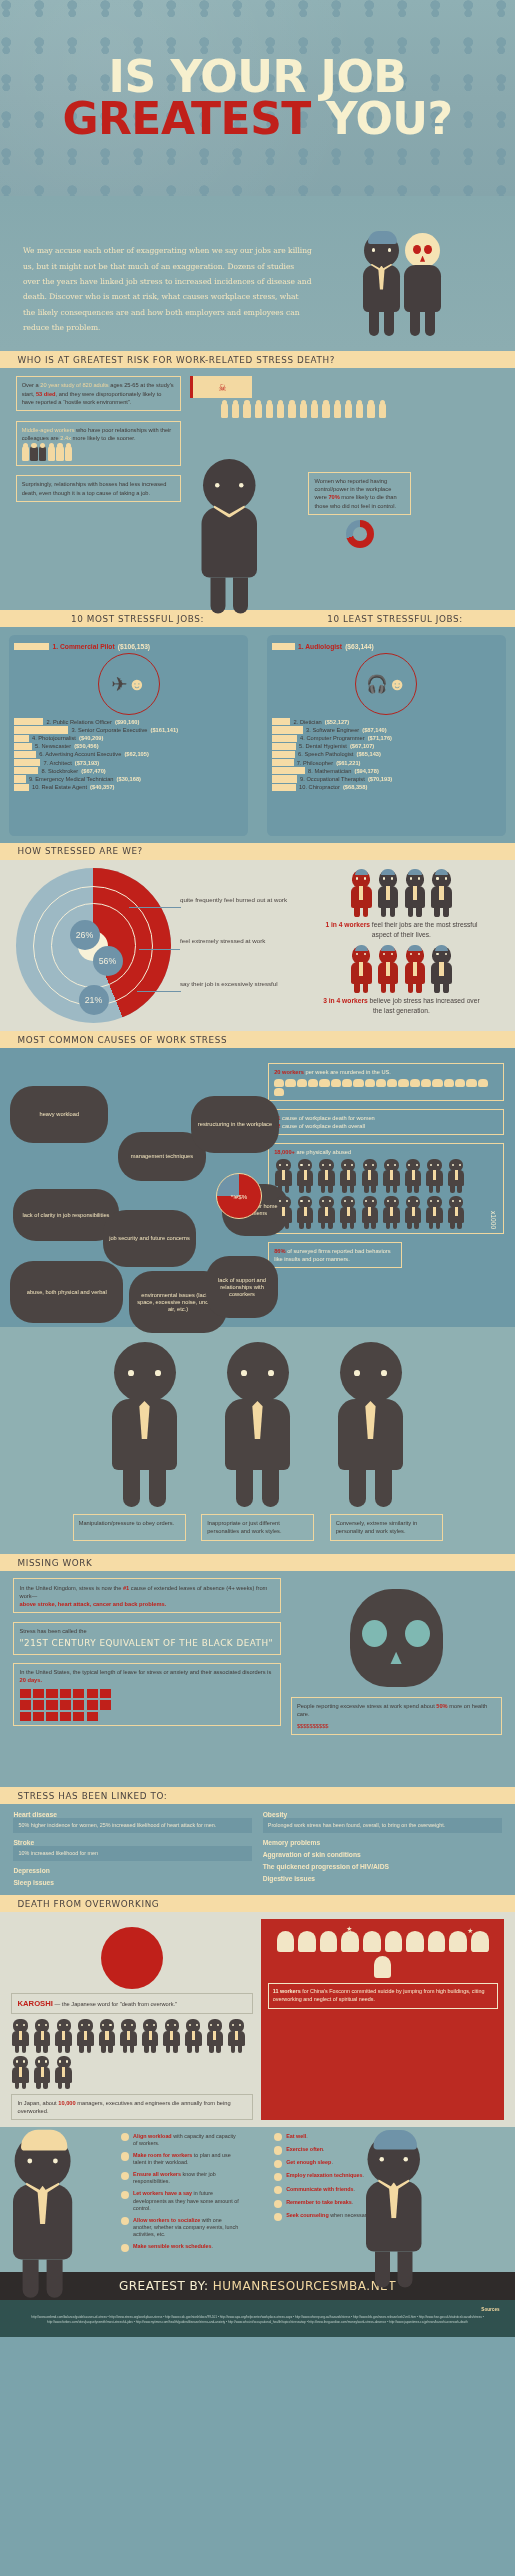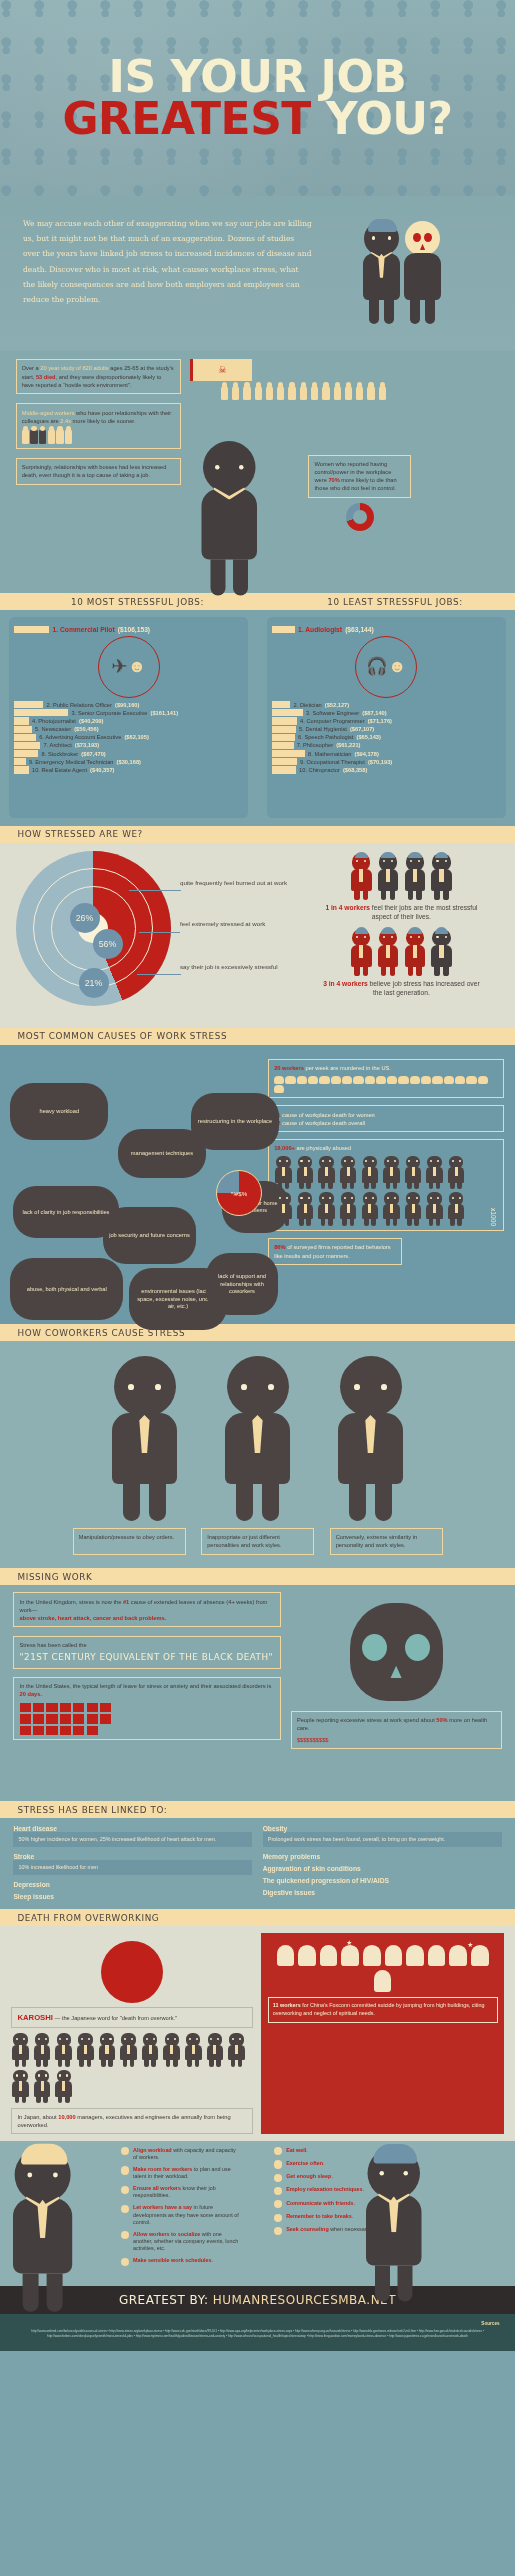--- a/index.html
+++ b/index.html
@@ -55,21 +55,21 @@
     position:relative; z-index:2;
     font-family:"DejaVu Sans", sans-serif;
     font-size:44px; line-height:.96; font-weight:bold;
     color:#f7f0ce; text-align:center; letter-spacing:-0.5px;
   }
   .hero h1 .kill { color:#c0201a; }
 
   
   .intro {
     background:linear-gradient(180deg,#86a9ae,#8cadb1);
-    display:flex; padding:19.6px 23px 15.5px 23px; min-height:155px;
+    display:flex; padding:19.6px 23px 15.5px 23px; min-height:155px;align-items:flex-end;
   }
   .intro p {
     color:#f4e6bf; font-size:7.5px; line-height:2.05; width:289px;
     font-family:"DejaVu Serif", serif;
   }
   .intro-fig { flex:1; display:flex; align-items:flex-start; justify-content:center; gap:2.1px; padding-top:5.2px; }
 
   
   .guy { position:relative; width:39px; }
   .guy .head { width:35px;height:35px;border-radius:50%;background:#453e3e;margin:0 auto;position:relative; }
@@ -108,21 +108,21 @@
   .joblist{list-style:none;}
   .joblist li{display:flex;align-items:center;gap:3.1px;margin:1px 0;font-size:5.7px;white-space:nowrap;}
   .bar{height:7.2px;background:#f6dca6;flex:none;}
   .jobname{color:#3f3937;}
   .jobsal{color:#f4e6bf;font-weight:bold;}
   .joblist li.first .jobname{color:#c0201a;font-weight:bold;font-size:6.7px;}
   .joblist li.first .jobsal{font-size:6.7px;}
   .jobicon{width:62px;height:62px;border:1.5px solid #b3231d;border-radius:50%;margin:3.1px auto;display:flex;align-items:center;justify-content:center;}
 
   
-  .stressed{background:#ddddd0;padding:0 0 15px;display:flex;}
+  .stressed{background:#ddddd0;padding:0 0 1px;display:flex;}
   .pieWrap{width:319px;position:relative;height:170px;}
   .pie{position:absolute;left:15.5px;top:8.2px;width:155px;height:155px;border-radius:50%;background:#9db9c4;}
   .pie .ring{position:absolute;border-radius:50%;}
   .r1{inset:0;background:conic-gradient(from 0deg,#c0201a 0 158deg,transparent 158deg);}
   .r2{inset:17.5px;background:conic-gradient(from 0deg,#c0201a 0 104deg,transparent 104deg);border:1.5px solid #f4eed7;}
   .r3{inset:35px;background:conic-gradient(from 0deg,#c0201a 0 94deg,transparent 94deg);border:1.5px solid #f4eed7;}
   .hub{position:absolute;left:50%;top:50%;transform:translate(-50%,-50%);width:30px;height:30px;border-radius:50%;background:#f8f2d8;}
   .bubble{position:absolute;width:30px;height:30px;border-radius:50%;background:#6f93a8;color:#f3efdd;display:flex;align-items:center;justify-content:center;font-size:8.8px;}
   .leg{position:absolute;font-size:6.2px;color:#4a4340;}
   .legline{position:absolute;height:1px;background:#6f93a8;}
@@ -255,20 +255,21 @@
           </div>
         <div class="body"></div>
         <div class="legs">
             <i></i>
             <i></i>
           </div>
       </div>
     </div>
   </div>
 
+  <div class="band-title">WHO IS AT GREATEST RISK FOR WORK-RELATED STRESS DEATH?</div>
   <div class="risk sec">
     <div class="riskgrid">
       <div class="riskleft">
         <div class="box">
           Over a <span class="cream" style="color:#f0d79f">20 year study of 820 adults</span> ages 25-65 at the study's start,
           <span class="red">53 died</span>, and they were disproportionately likely to have reported a “hostile work environment”.
         </div>
         <div class="box">
           <span style="color:#f0d79f">Middle-aged workers</span> who have poor relationships with their colleagues are
           <span style="color:#f0d79f">2.4x</span> more likely to die sooner.
@@ -899,21 +900,20 @@
           <div style="writing-mode:vertical-rl;color:#f7efd0;font-size:6.7px">x1000</div>
         </div>
       </div>
       <div class="boxc" style="width:134px">
         <span class="red">86%</span>
         <span>of surveyed firms reported bad behaviors like insults and poor manners.</span>
       </div>
     </div>
   </div>
 
-  <div class="band-title">HOW COWORKERS CAUSE STRESS</div>
   <div class="cow">
     <div class="cowfigs">
       <div class="bigguy">
           <div class="head">
             <div class="eye l"></div>
             <div class="eye r"></div>
           </div>
           <div class="body">
             <div class="tie"></div>
           </div>

